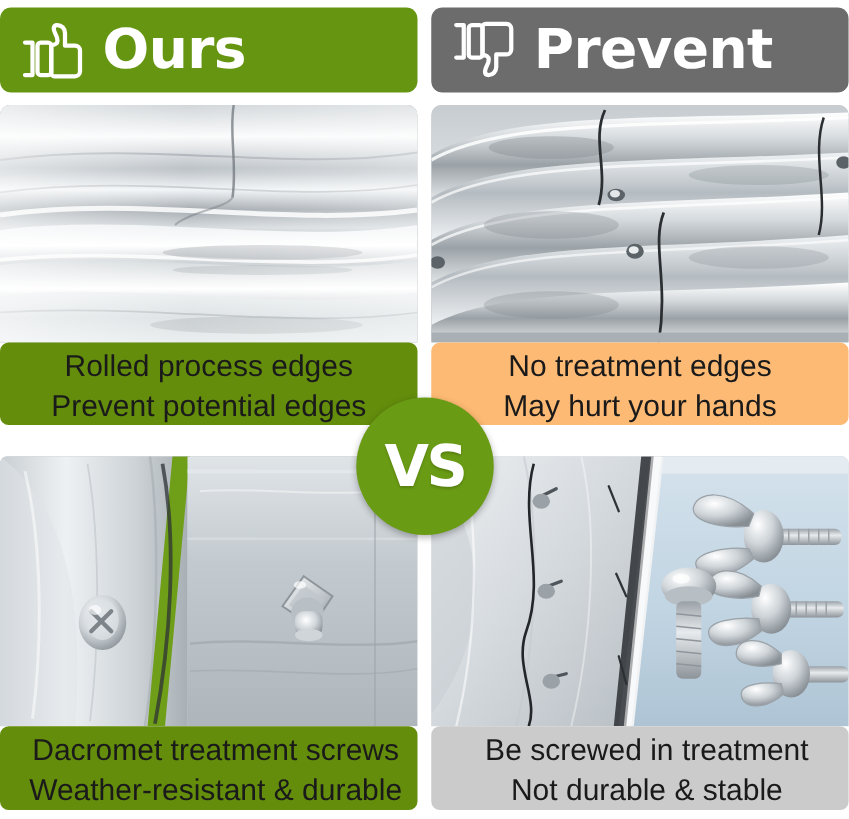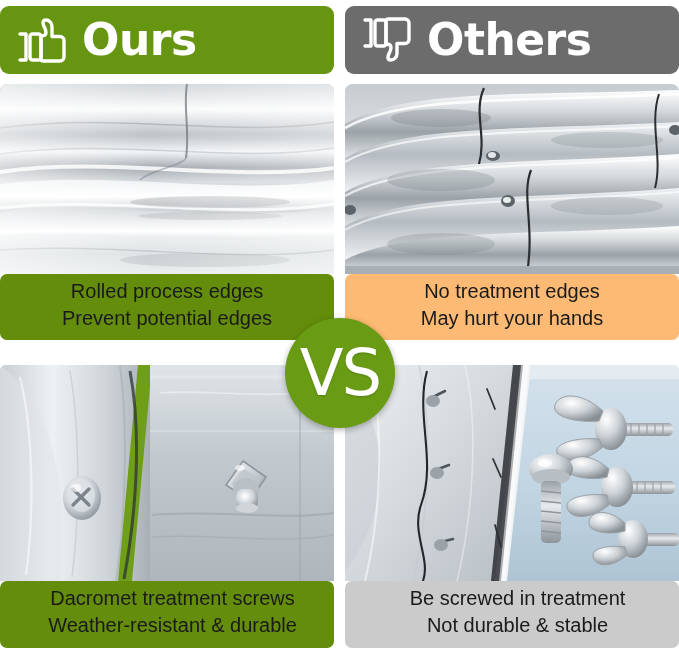--- a/index.html
+++ b/index.html
@@ -90,21 +90,21 @@
   
   .caption {
     position: absolute;
     left: 0;
     width: 334px;
     box-sizing: border-box;
     border-radius: 7px;
     text-align: center;
     padding: 4px 8px 6px 8px;
     color: #1a1a1a;
-    font-size: 20px;
+    font-size: 24px;
     line-height: 1.33;
     font-family: "Liberation Sans", sans-serif;
   }
   .caption-top    { top: 274px; height: 66px; }
   .caption-bottom { top: 581px; height: 67px; padding-left: 19px; }
   .caption-green { background: #648d0c; }
   .caption-gray  { background: #fdba74; }
   .caption-gray-light { background: #cbcbcb; }
   .caption-line { display: block; white-space: nowrap; }
 
@@ -118,22 +118,22 @@
     border-radius: 50%;
     background: #6a9b14;
     box-shadow: 0 2px 6px rgba(0,0,0,0.30);
     display: flex;
     align-items: center;
     justify-content: center;
     z-index: 40;
   }
   .vs-text {
     color: #ffffff;
-    font-size: 64px;
-    font-weight: normal;
+    font-size: 46px;
+    font-weight: bold;
     line-height: 1;
     letter-spacing: -2px;
     font-family: "DejaVu Sans", sans-serif;
     text-shadow: 0 1px 2px rgba(0,0,0,0.18);
   }
 </style>
 </head>
 <body>
 
 <div class="infographic">
@@ -282,21 +282,21 @@
       <svg class="header-icon" viewBox="0 0 56 52" aria-hidden="true">
         <g fill="none" stroke="#ffffff" stroke-width="3.4" stroke-linejoin="round" stroke-linecap="round">
           <path d="M4 6 L10 6 L10 32 L4 32"></path>
           <rect x="14" y="6" width="11" height="26" rx="2.5"></rect>
           <path d="M25 30 L25 7.5 C25 6.1 26.1 5 27.5 5 L44 5 C46.2 5 48 6.8 48 9 L48 25.5
                    C48 27.7 46.2 29.5 44 29.5 L36 29.5 L36 39.5
                    C36 43.2 33.2 46 29.8 46 C28 46 27 44.8 27 43.2
                    C27 39.5 30 38 30 33.5 C30 31.4 28 30 25 30 Z"></path>
         </g>
       </svg>
-      <span class="header-label">Others</span>
+      <span class="header-label">Prevent</span>
     </div>
 
     <div class="photo photo-top">
       <svg viewBox="0 0 334 190" preserveAspectRatio="none">
         <defs>
           <linearGradient id="rcurve1" x1="0" y1="0" x2="0" y2="1">
             <stop offset="0%" stop-color="#ffffff"></stop>
             <stop offset="30%" stop-color="#d4d9dc"></stop>
             <stop offset="60%" stop-color="#9ba2a7"></stop>
             <stop offset="100%" stop-color="#e4e8ea"></stop>

